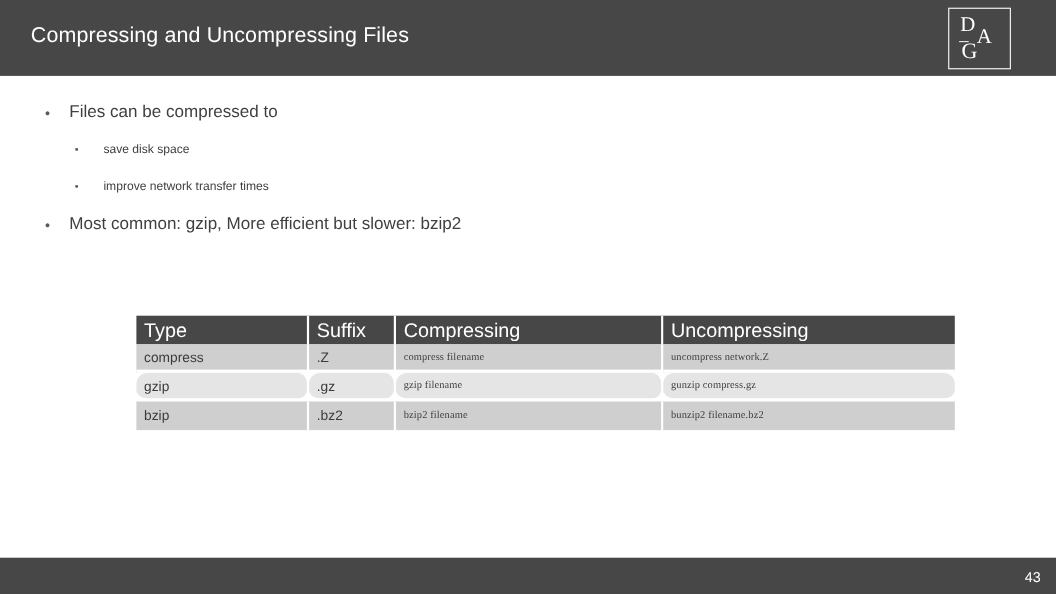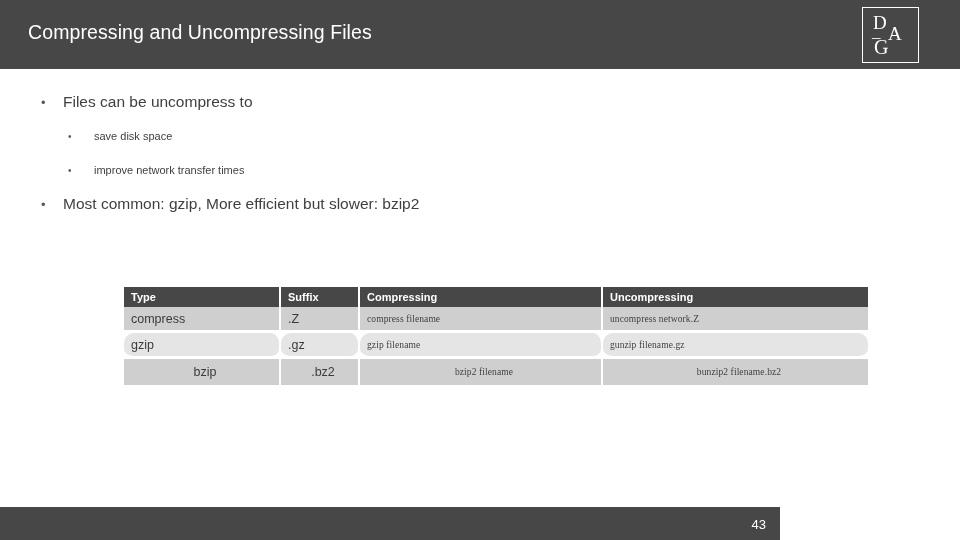--- a/index.html
+++ b/index.html
@@ -117,38 +117,38 @@
   .data-table td {
     padding: 0;
     margin: 0;
     vertical-align: middle;
     text-align: left;
   }
   .data-table thead th {
     background: #474747;
     color: #ffffff;
     font-family: "Liberation Sans", sans-serif;
-    font-size: 11px;
-    font-weight: bold;
-    height: 20px;
+    font-size: 18px;
+    font-weight: normal;
+    height: 26px;
     padding-left: 7px;
     border-right: 2px solid #ffffff;
     box-sizing: border-box;
   }
   .data-table thead th:last-child { border-right: none; margin-left: 16px; }
 
   .data-table tbody tr td {
     height: 26px;
     padding-left: 7px;
     border-right: 2px solid #ffffff;
     border-bottom: 3px solid #ffffff;
     box-sizing: border-box;
   }
   .data-table tbody tr td:last-child { border-right: none; }
-  .data-table tbody tr:last-child td { border-bottom: none; text-align: center; }
+  .data-table tbody tr:last-child td { border-bottom: none; }
 
   .row-a td { background: #cfcfcf; margin-left: 46px; }
   .row-b td { background: #e5e5e5; border-radius: 10px; }
 
   .cell-name {
     color: #3b3b3b;
     font-family: "Liberation Sans", sans-serif;
     font-size: 12.5px;
   }
   .cell-cmd {
@@ -161,21 +161,21 @@
   .col-type   { width: 157px; }
   .col-suffix { width: 79px; }
   .col-comp   { width: 243px; }
   .col-uncomp { width: 265px; }
 
   
   .footer-band {
     position: absolute;
     left: 0;
     top: 507px;
-    width: 780px;
+    width: 960px;
     height: 33px;
     background: #474747;
   }
   .page-number {
     position: absolute;
     right: 14px;
     top: 10px;
     color: #ffffff;
     font-family: "Liberation Sans", sans-serif;
     font-size: 13px;
@@ -193,21 +193,21 @@
     <span class="logo-letter logo-d">D</span>
     <span class="logo-letter logo-dash">–</span>
     <span class="logo-letter logo-a">A</span>
     <span class="logo-letter logo-g">G</span>
   </div>
 
   <div class="content">
 
     <div class="bullet-row lvl1 b-r1">
       <span class="bullet-marker">•</span>
-      <span class="bullet-text">Files can be uncompress to</span>
+      <span class="bullet-text">Files can be compressed to</span>
     </div>
 
     <div class="bullet-row lvl2 b-r2">
       <span class="bullet-marker">•</span>
       <span class="bullet-text">save disk space</span>
     </div>
 
     <div class="bullet-row lvl2 b-r3">
       <span class="bullet-marker">•</span>
       <span class="bullet-text">improve network transfer times</span>
@@ -239,21 +239,21 @@
       <tr class="row-a">
         <td class="cell-name">compress</td>
         <td class="cell-name">.Z</td>
         <td class="cell-cmd">compress filename</td>
         <td class="cell-cmd">uncompress network.Z</td>
       </tr>
       <tr class="row-b">
         <td class="cell-name">gzip</td>
         <td class="cell-name">.gz</td>
         <td class="cell-cmd">gzip filename</td>
-        <td class="cell-cmd">gunzip filename.gz</td>
+        <td class="cell-cmd">gunzip compress.gz</td>
       </tr>
       <tr class="row-a">
         <td class="cell-name">bzip</td>
         <td class="cell-name">.bz2</td>
         <td class="cell-cmd">bzip2 filename</td>
         <td class="cell-cmd">bunzip2 filename.bz2</td>
       </tr>
     </tbody>
   </table>
 

